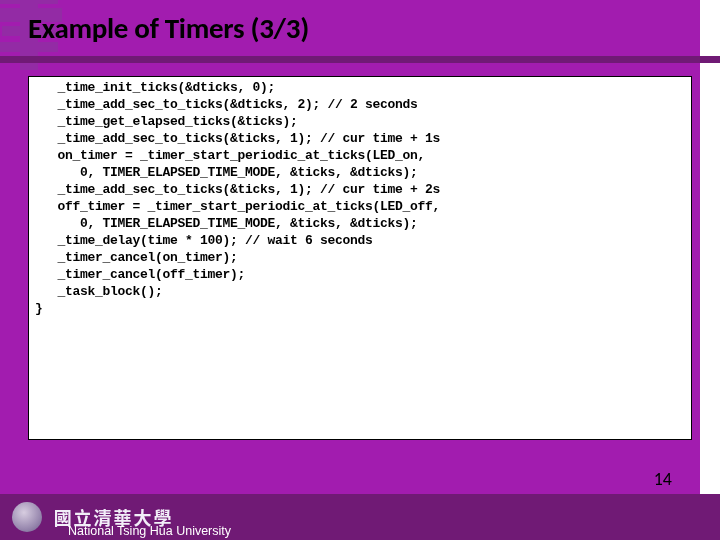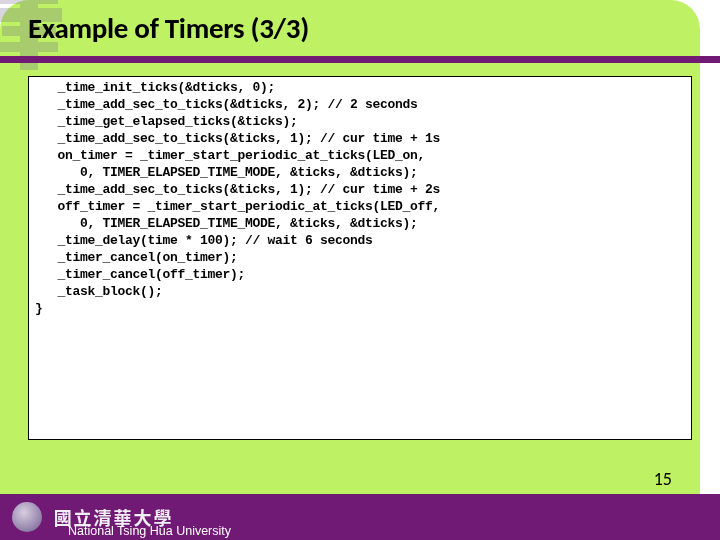--- a/index.html
+++ b/index.html
@@ -9,22 +9,21 @@
     height: 540px;
     background: #fff;
     font-family: Calibri, Arial, sans-serif;
     position: relative;
     overflow: hidden;
   }
   .slide {
     width: 700px;
     height: 540px;
     position: relative;
-    background: #bef264;
-    border-radius: 29px;
+    background: #a21caf;
   }
   .title {
     position: absolute;
     left: 28px;
     top: 10px;
     font-size: 29px;
     font-weight: 700;
     color: #000;
     letter-spacing: -0.3px;
   }
@@ -143,21 +142,21 @@
    _time_add_sec_to_ticks(&amp;ticks, 1); // cur time + 2s
    off_timer = _timer_start_periodic_at_ticks(LED_off,
       0, TIMER_ELAPSED_TIME_MODE, &amp;ticks, &amp;dticks);
    _time_delay(time * 100); // wait 6 seconds
    _timer_cancel(on_timer);
    _timer_cancel(off_timer);
    _task_block();
 }</pre>
   </div>
 
-  <div class="pagenum">15</div>
+  <div class="pagenum">14</div>
 
   <div class="footer-bar">
     <div class="logo">
       <span class="seal"></span>
       <span class="logo-cn">國立清華大學</span>
     </div>
     <div class="footer-text">National Tsing Hua University</div>
   </div>
 
 </div>

